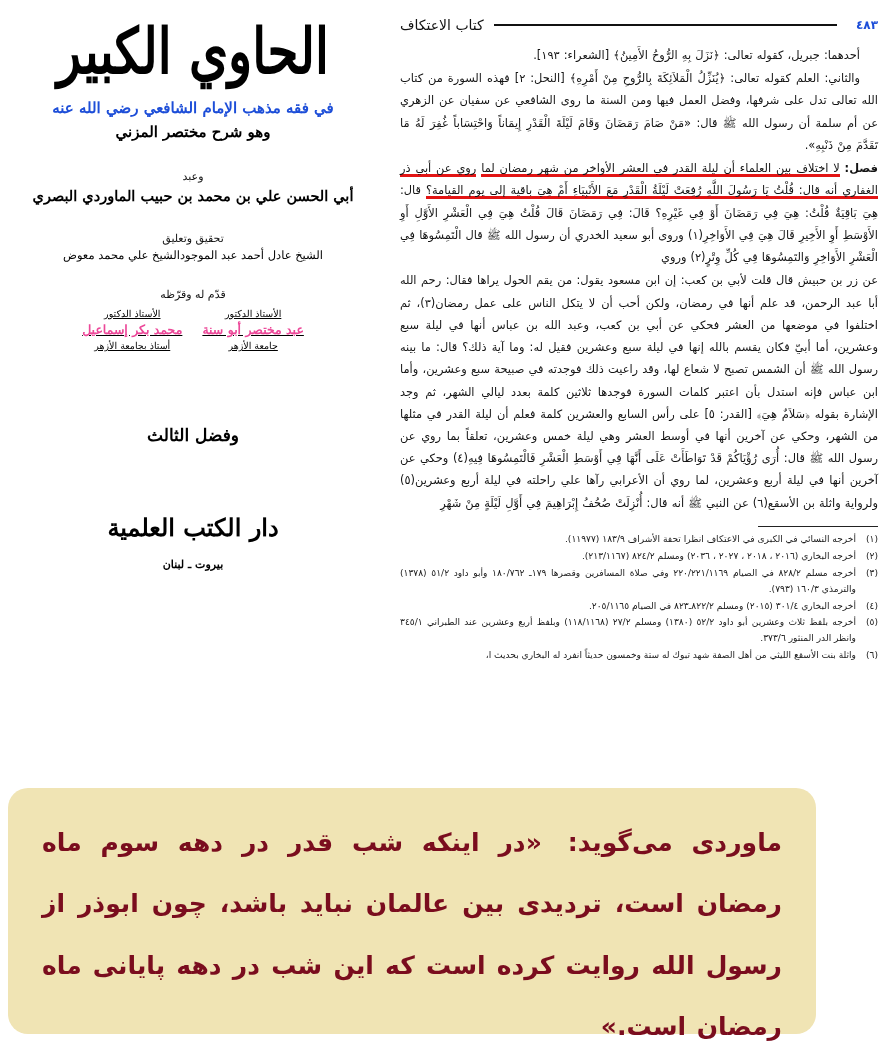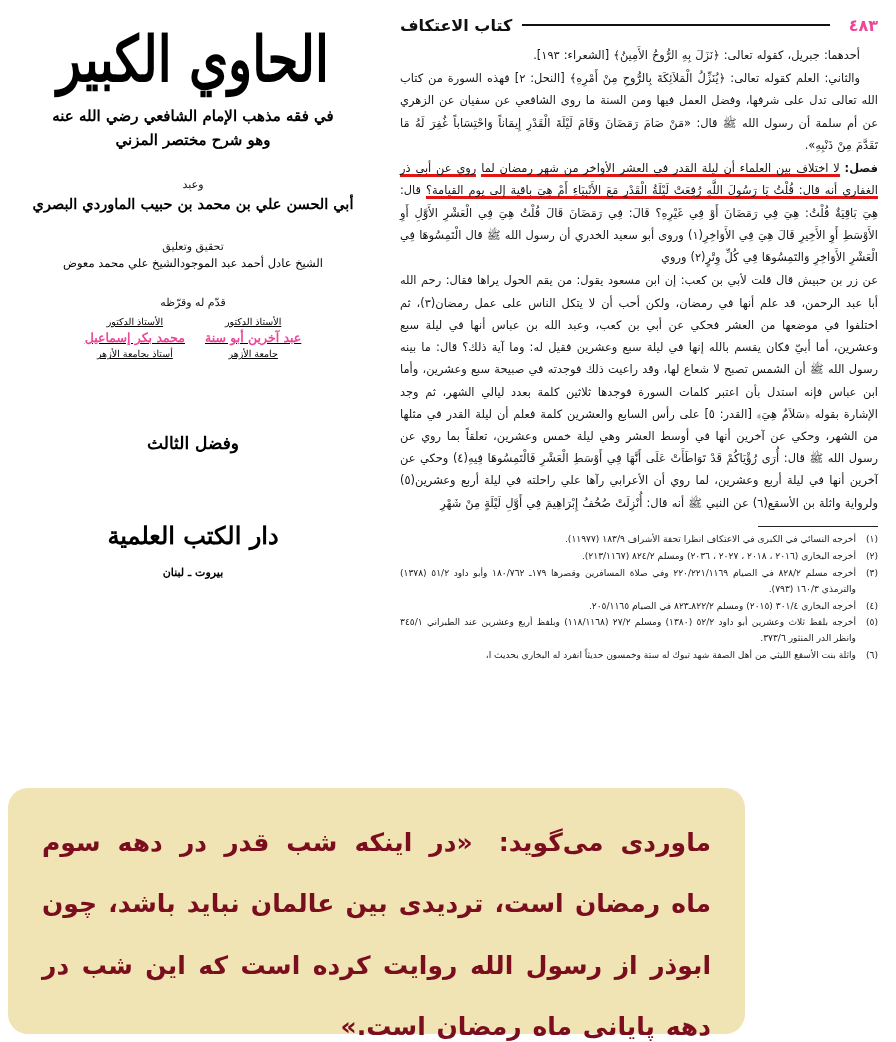--- a/index.html
+++ b/index.html
@@ -43,36 +43,36 @@
     display: flex;
     flex-direction: row-reverse;
     align-items: center;
     gap: 6px;
     height: 22px;
     margin-bottom: 8px;
     direction: rtl;
   }
   #running-head .rh-title {
     font-family: "DejaVu Sans", sans-serif;
-    font-size: 16px;
-    font-weight: bold;
+    font-size: 14px;
+    font-weight: normal;
     color: #111;
     white-space: nowrap;
   }
   #running-head .rh-rule {
     flex: 1 1 auto;
     height: 2px;
     background: #111;
     margin: 0 4px;
   }
   #running-head .rh-folio {
     font-family: "DejaVu Sans", sans-serif;
-    font-size: 16px;
-    font-weight: bold;
-    color: #ec4899;
+    font-size: 12px;
+    font-weight: bold;
+    color: #1d4ed8;
     white-space: nowrap;
     margin-left: 9px;
   }
 
   .body-par {
     font-family: "DejaVu Sans", sans-serif;
     font-size: 11.4px;
     line-height: 1.95;
     color: #141414;
     margin: 0 0 1px 0;
@@ -116,21 +116,21 @@
     position: absolute;
     right: 0;
     top: 0;
     font-size: 9.1px;
   }
 
   
   #title-column {
     position: absolute;
     left: 0px;
-    top: 8px;
+    top: 0px;
     width: 386px;
     height: 782px;
     box-sizing: border-box;
     direction: rtl;
     text-align: center;
     padding-top: 4px;
   }
 
   .tp-main-title {
     font-family: "DejaVu Serif", serif;
@@ -140,21 +140,21 @@
     letter-spacing: -1px;
     line-height: 1.05;
     margin: 22px 0 4px 0;
     transform: scaleY(1.25);
     transform-origin: center;
   }
   .tp-sub1 {
     font-family: "DejaVu Serif", serif;
     font-size: 15px;
     font-weight: bold;
-    color: #000000;
+    color: #1d4ed8;
     margin: 18px 0 2px 0;
     line-height: 1.5;
   }
   .tp-sub2 {
     font-family: "DejaVu Serif", serif;
     font-size: 15px;
     font-weight: bold;
     color: #000;
     margin: 0 0 4px 0;
     line-height: 1.5;
@@ -239,21 +239,21 @@
     color: #000;
     margin: 1px 0 0 0;
     letter-spacing: 1.5px;
   }
 
   
   #translation-callout {
     position: absolute;
     left: 8px;
     top: 788px;
-    width: 737px;
+    width: 808px;
     height: 246px;
     box-sizing: border-box;
     background: #f0e4b4;
     border-radius: 20px;
     padding: 24px 34px 20px 34px;
     direction: rtl;
   }
   #translation-text {
     font-family: "DejaVu Sans", sans-serif;
     font-size: 25px;
@@ -295,21 +295,21 @@
     <div class="tp-label">قدّم له وقرّظه</div>
 
     <div class="tp-presenters">
       <div class="tp-presenter">
         <span class="pres-rank">الأستاذ الدكتور</span>
         <span class="pres-name">محمد بكر إسماعيل</span>
         <span class="pres-affil">أستاذ بجامعة الأزهر</span>
       </div>
       <div class="tp-presenter">
         <span class="pres-rank">الأستاذ الدكتور</span>
-        <span class="pres-name">عبد آخرين أبو سنة</span>
+        <span class="pres-name">عبد مختصر أبو سنة</span>
         <span class="pres-affil">جامعة الأزهر</span>
       </div>
     </div>
 
     <div class="tp-volume">وفضل الثالث</div>
 
     <div class="tp-publisher">دار الكتب العلمية</div>
 
     <div class="tp-city">بيروت ـ لبنان</div>
   </div>

